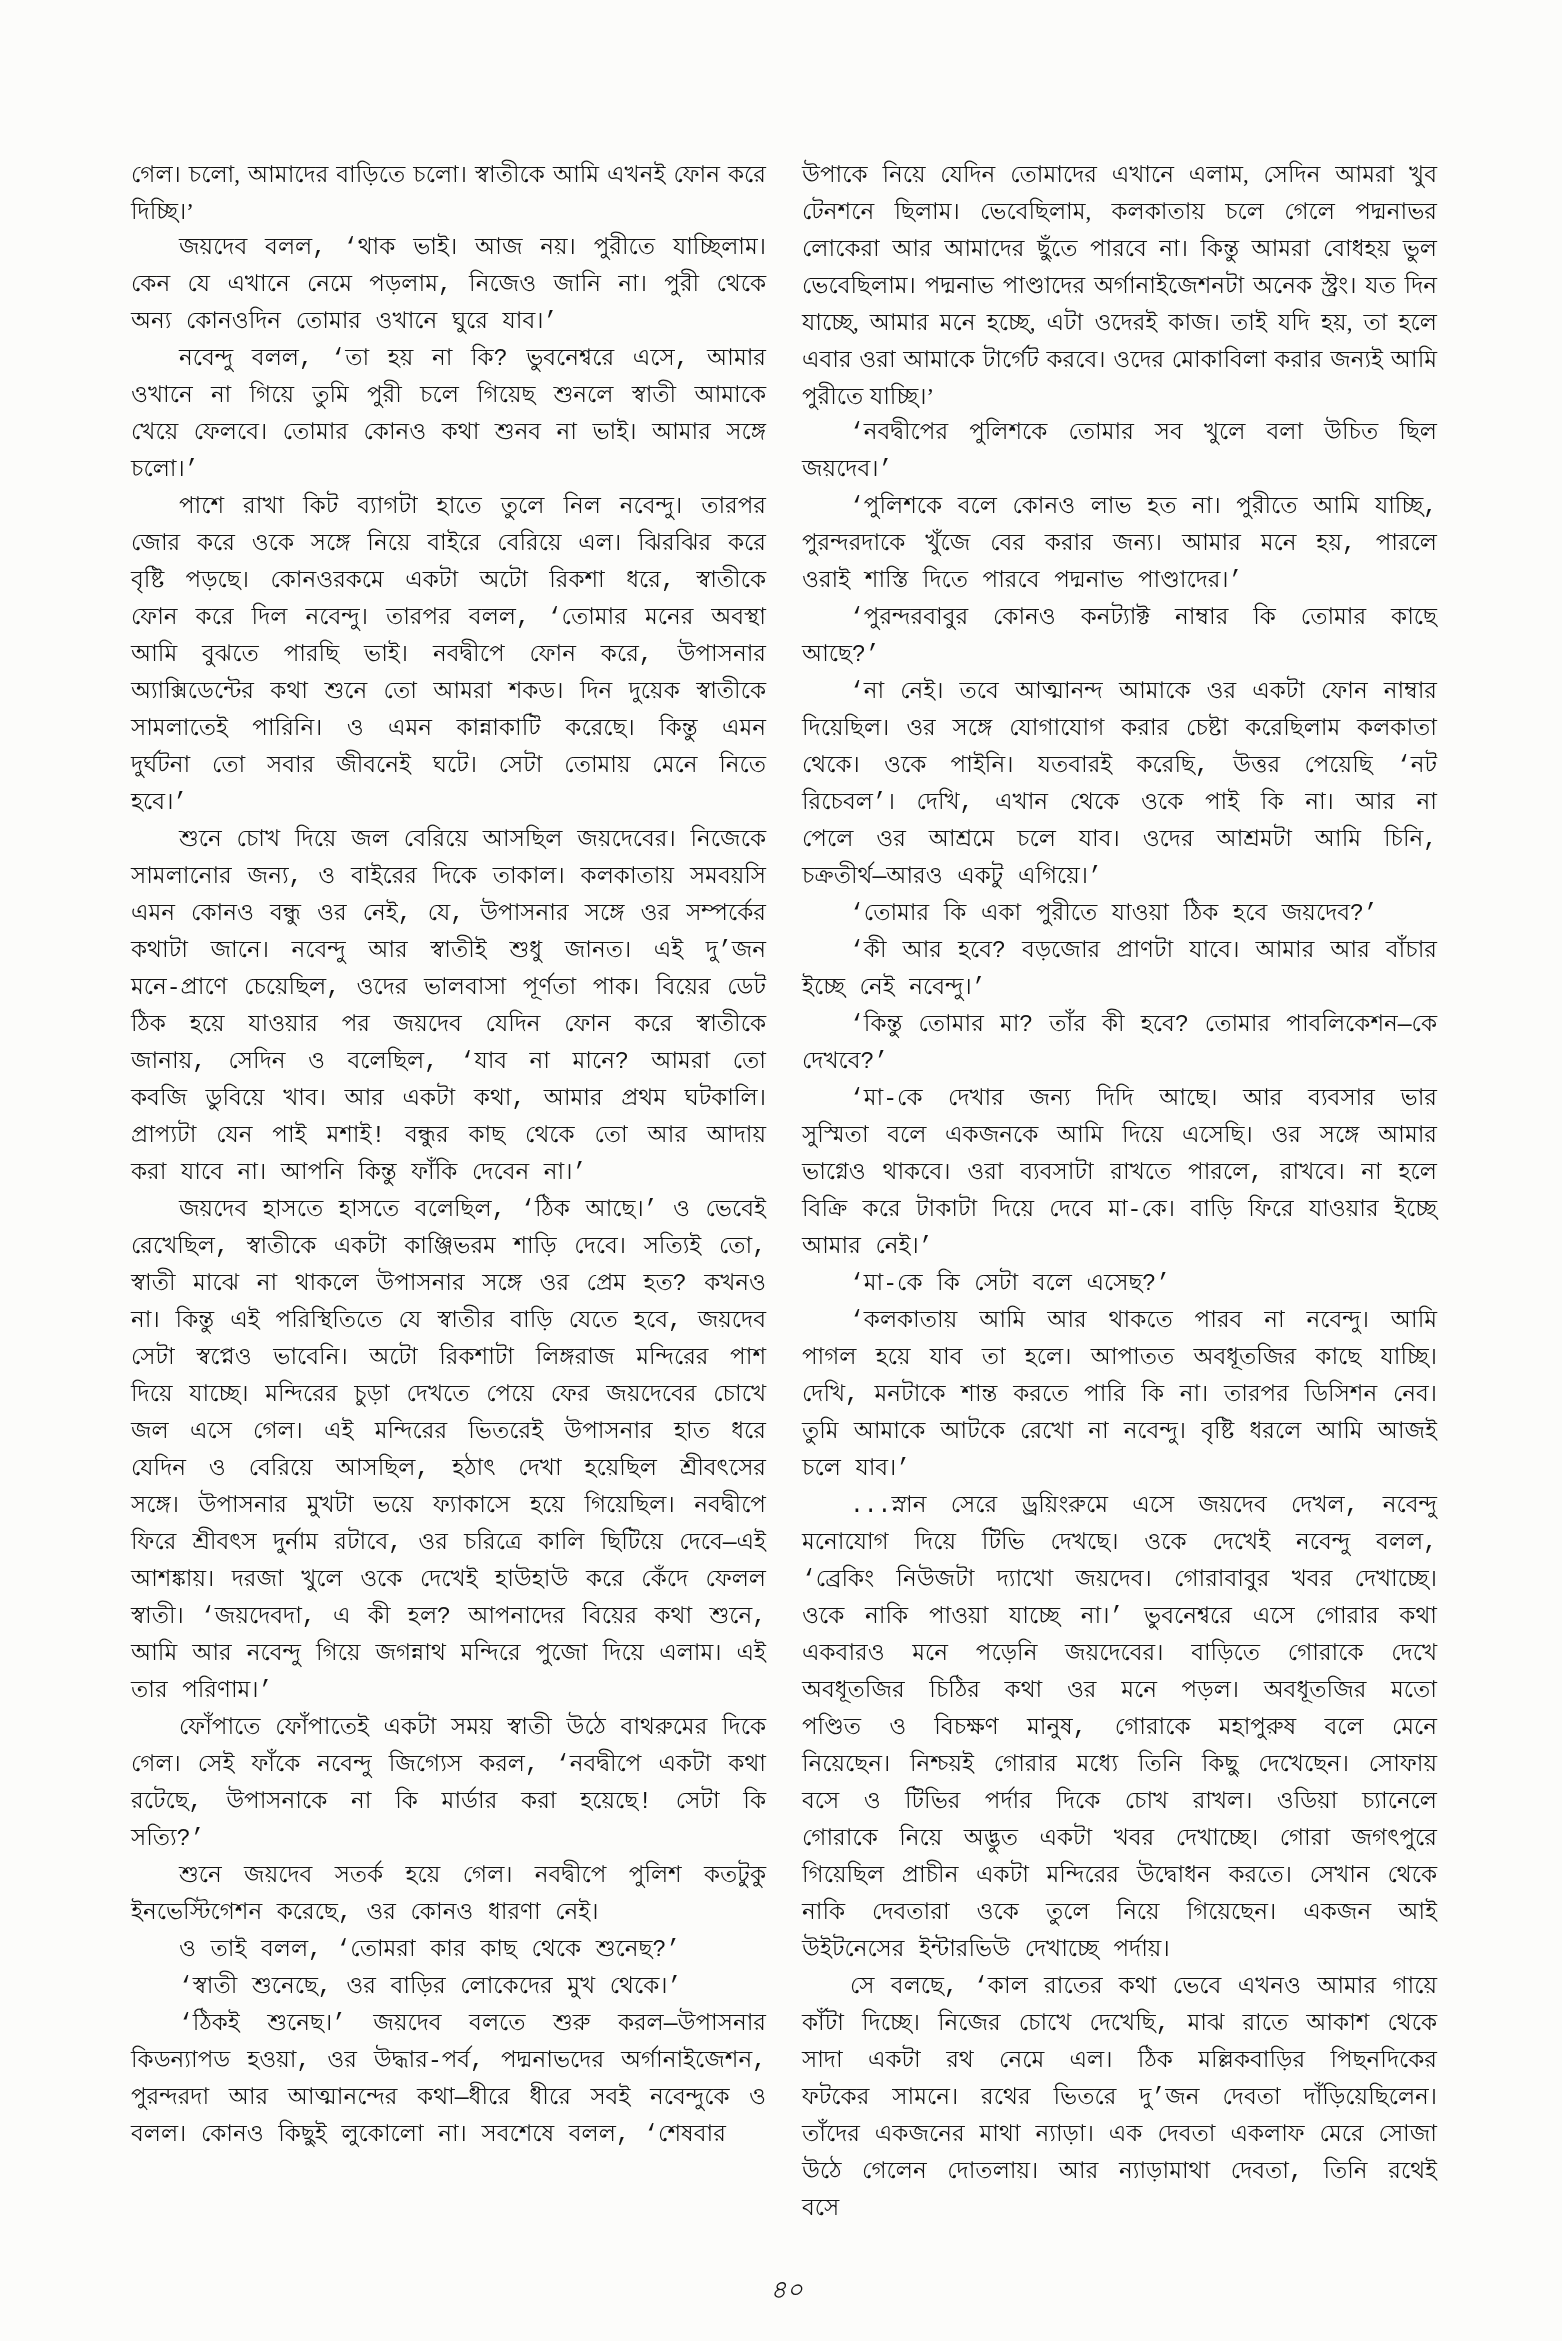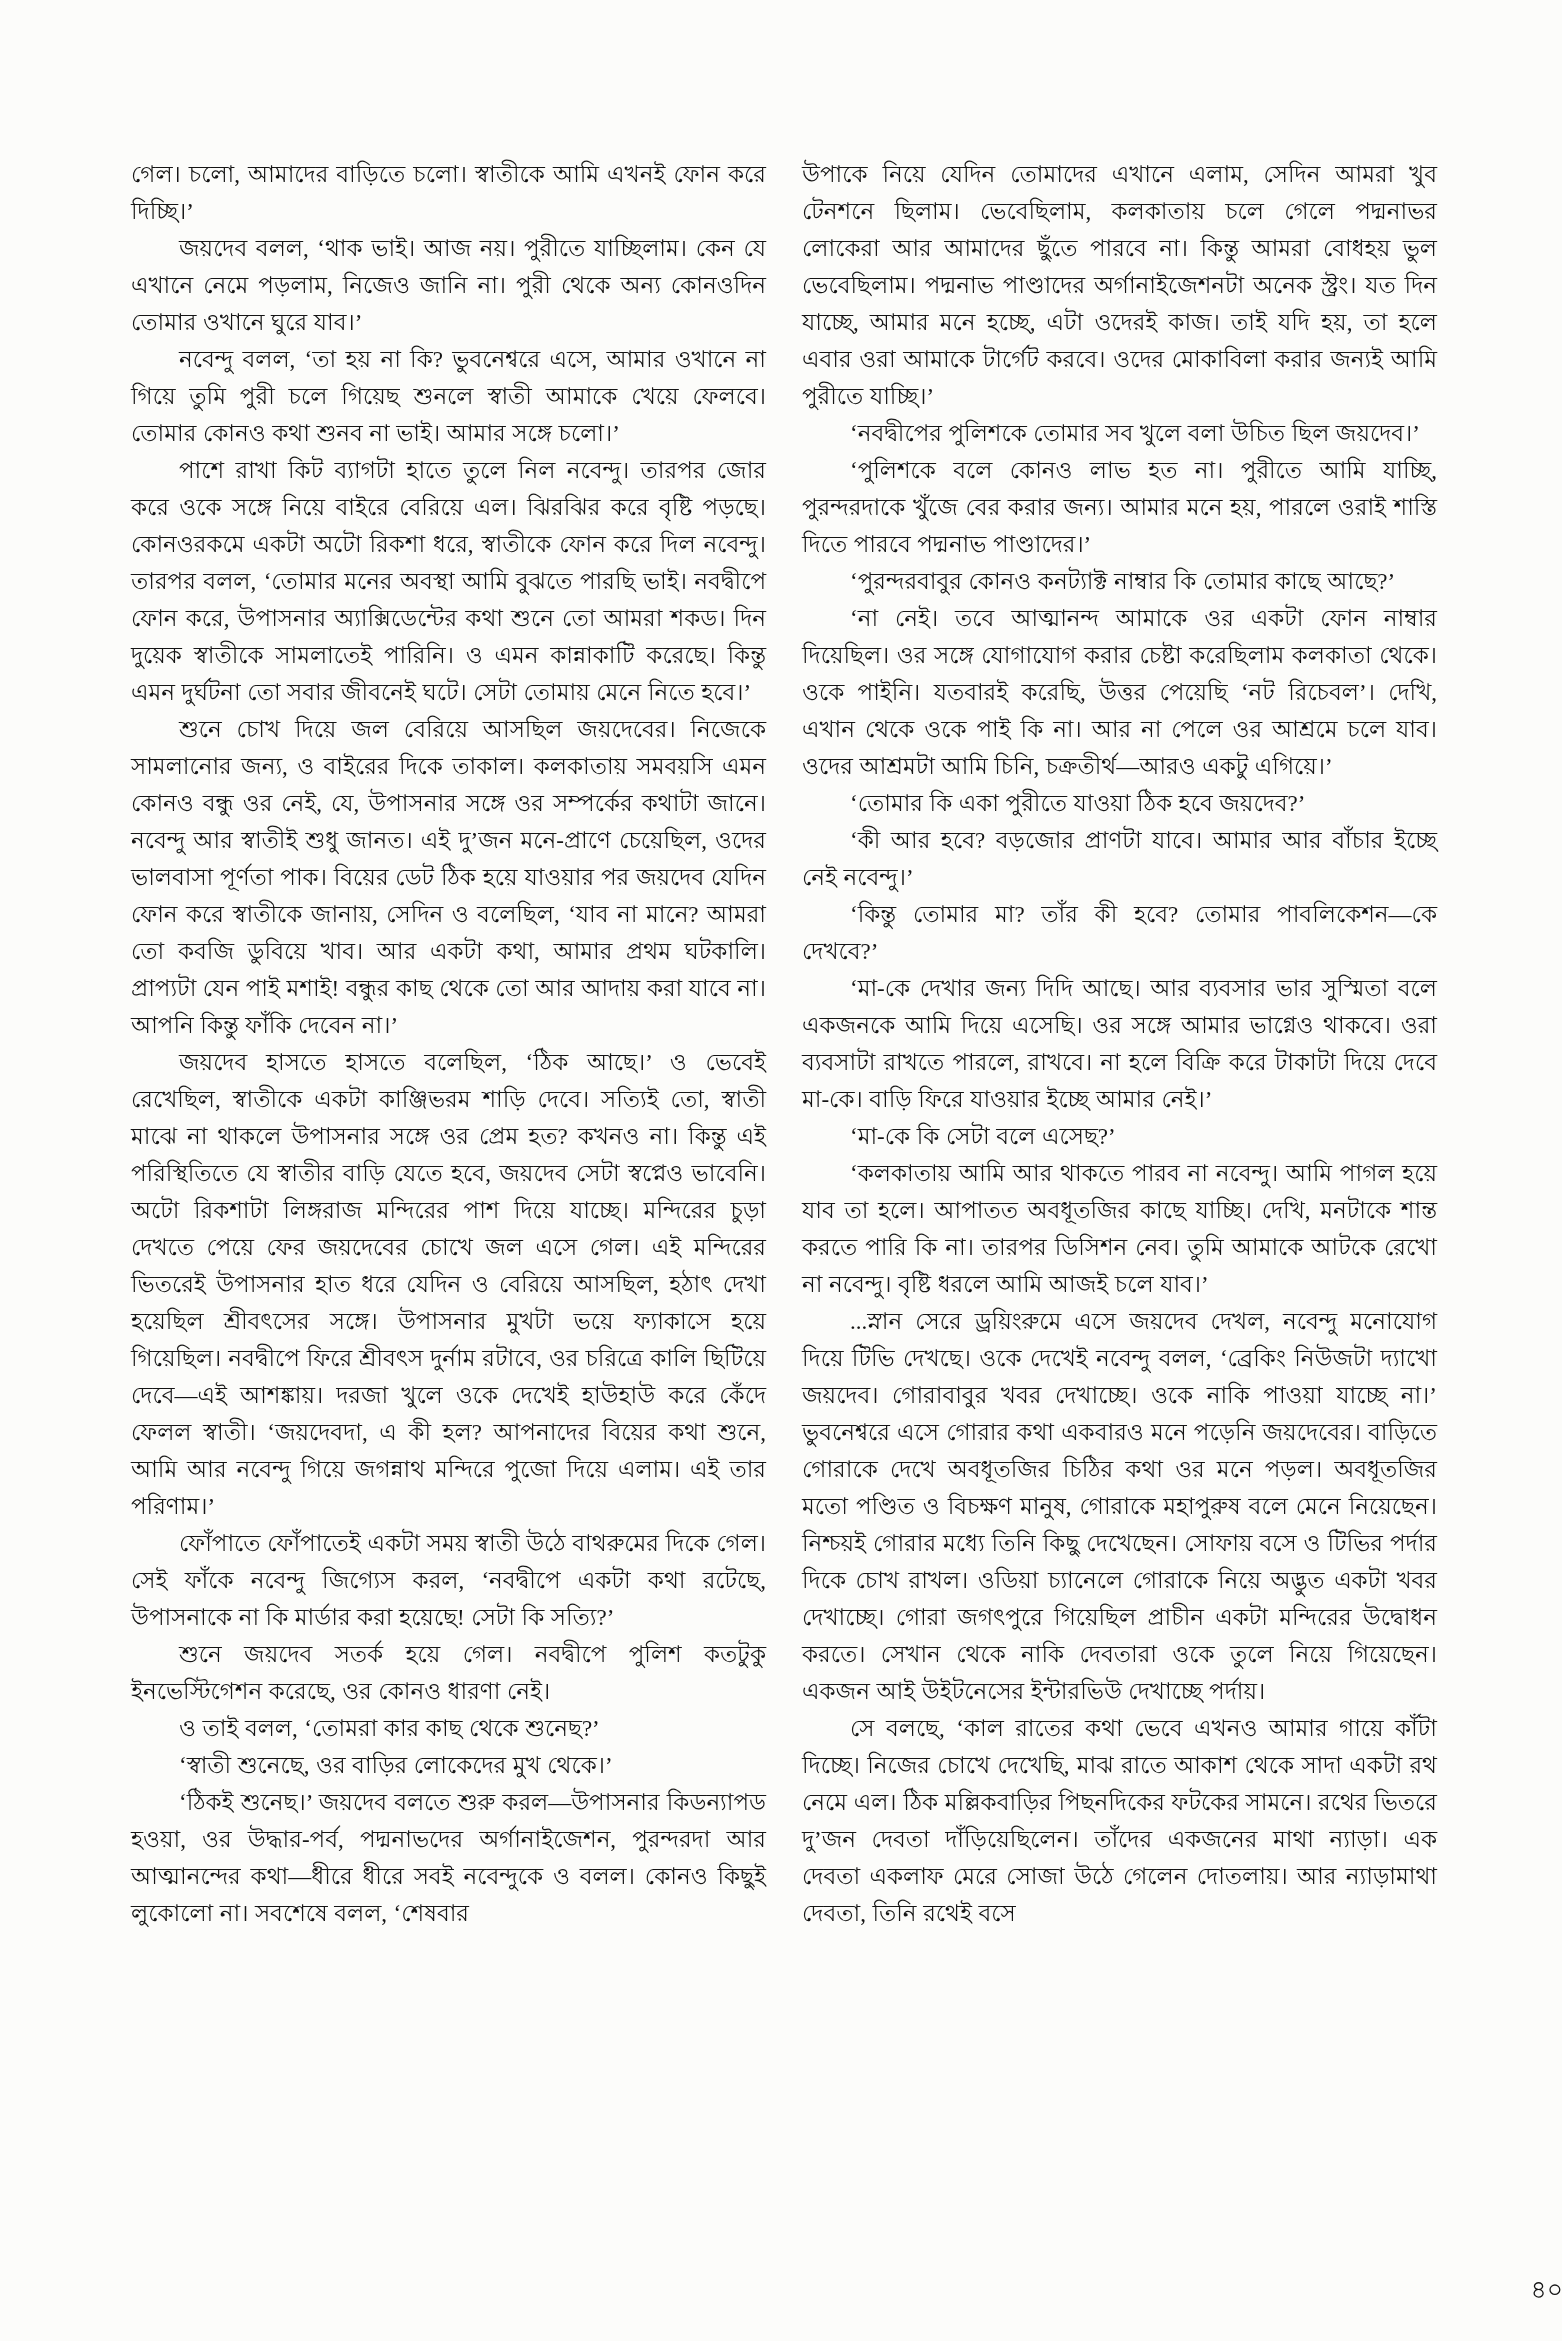--- a/index.html
+++ b/index.html
@@ -31,30 +31,32 @@
   }
   .para {
     margin: 0;
     font-size: 23px;
     line-height: 37px;
     text-align: justify;
     word-spacing: 0.8px;
   }
   .para.indent {
     text-indent: 48px;
+    font-family: Liberation Mono, monospace;
   }
   .page-number {
     position: absolute;
     left: 10px;
     right: 0;
     top: 2274px;
-    text-align: right;
+    text-align: center;
     font-size: 25px;
     line-height: 31px;
     color: #141414;
+    font-style: italic;
   }
 </style>
 </head>
 <body>
 
 <div class="page">
   <div class="columns">
     <div class="column">
         <p class="para">গেল। চলো, আমাদের বাড়িতে চলো। স্বাতীকে আমি এখনই ফোন করে দিচ্ছি।’</p>
         <p class="para indent">জয়দেব বলল, ‘থাক ভাই। আজ নয়। পুরীতে যাচ্ছিলাম। কেন যে এখানে নেমে পড়লাম, নিজেও জানি না। পুরী থেকে অন্য কোনওদিন তোমার ওখানে ঘুরে যাব।’</p>

